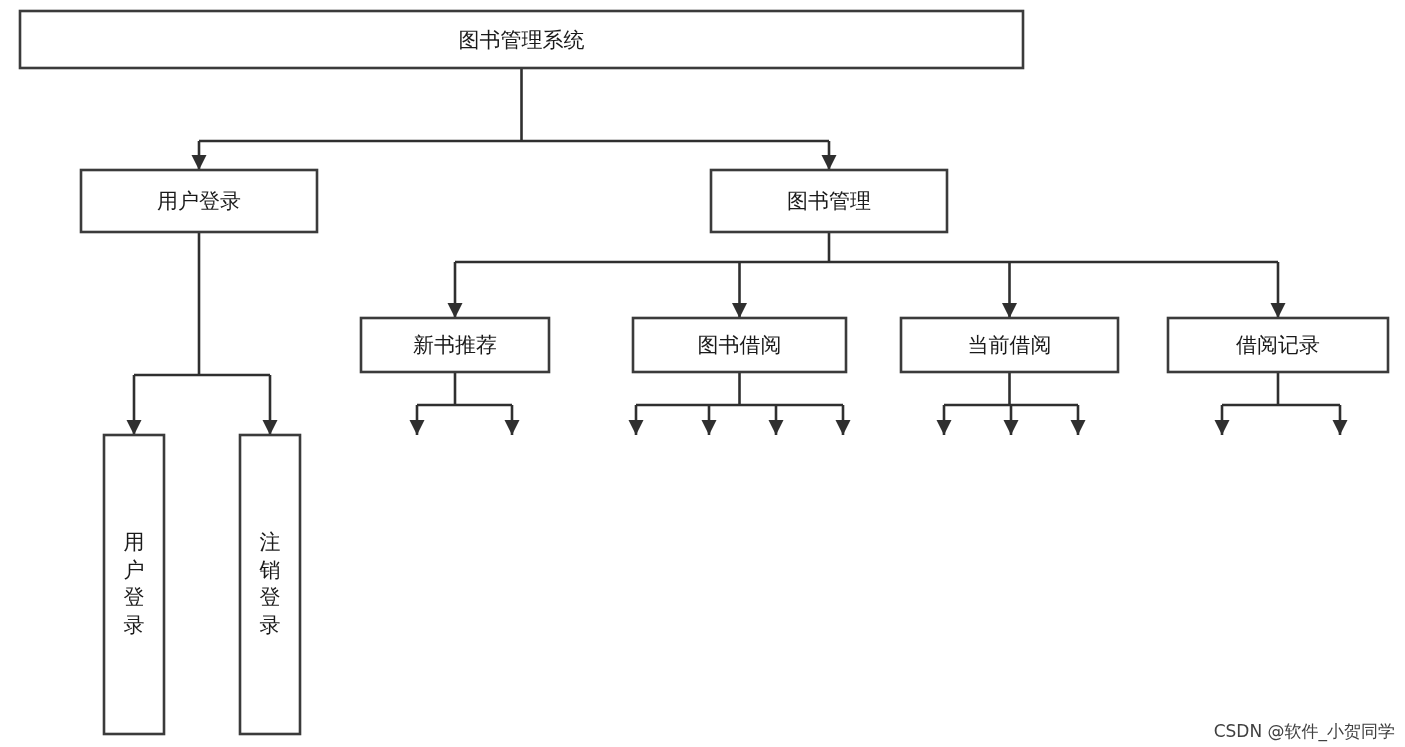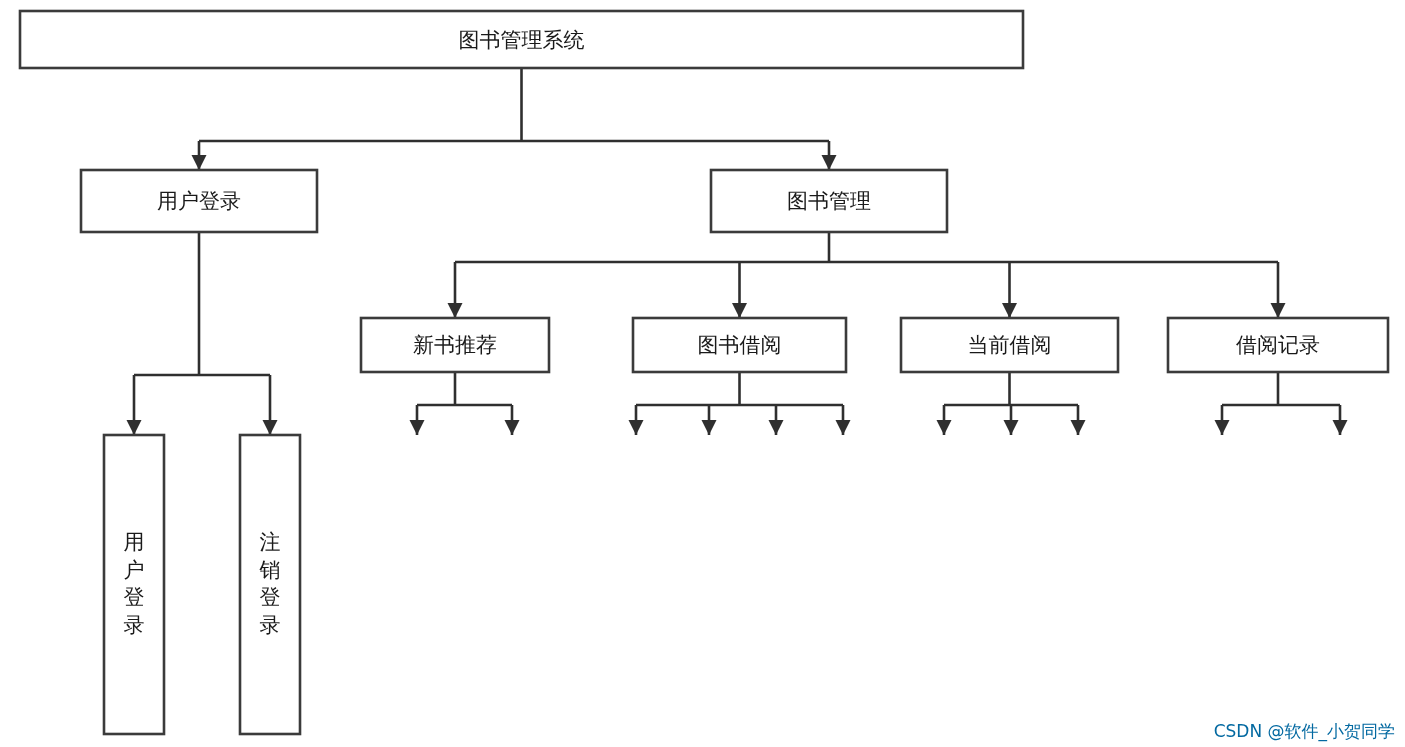--- a/index.html
+++ b/index.html
@@ -49,21 +49,21 @@
   .arrow-head {
     fill: #2f2f2f;
     stroke: none;
   }
   .watermark {
     position: absolute;
     right: 10px;
     bottom: 4px;
     font-family: "DejaVu Sans", "Liberation Sans", sans-serif;
     font-size: 17px;
-    color: #0369a1;
+    color: #404040;
     white-space: nowrap;
     user-select: none;
   }
 </style>
 </head>
 <body>
 
 <div id="diagram-root">
   <svg id="flow-svg" viewBox="0 0 1405 747">
     <g id="connectors-layer">

